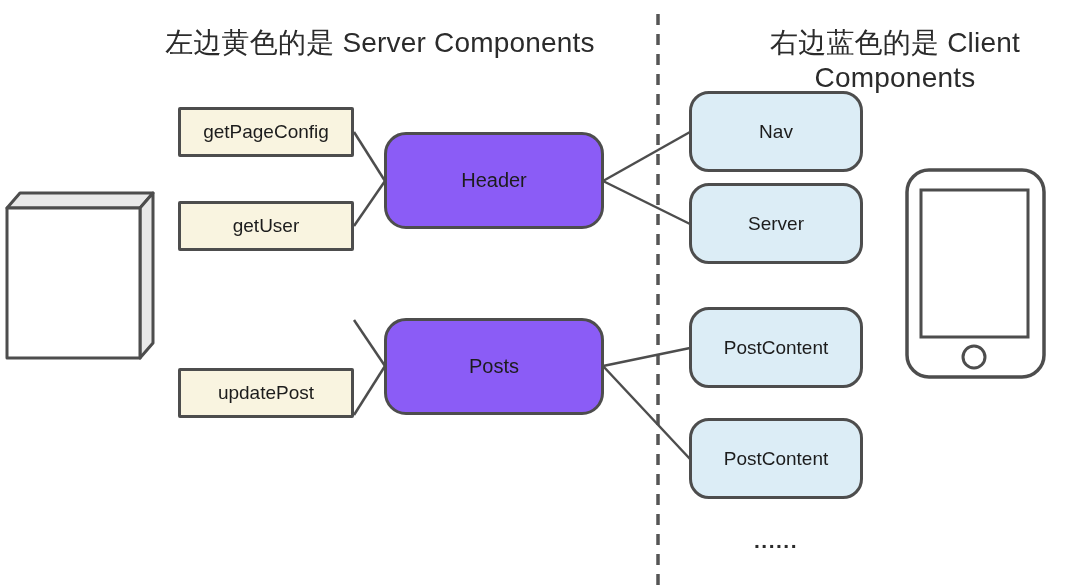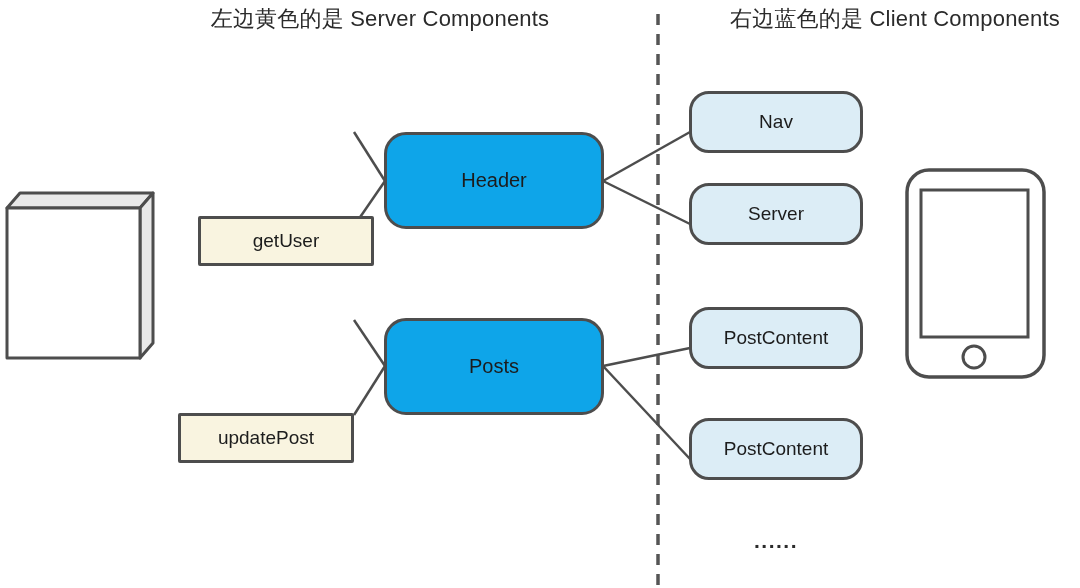--- a/index.html
+++ b/index.html
@@ -6,22 +6,22 @@
   #canvas {
     position: relative;
     width: 1080px;
     height: 588px;
     background: #ffffff;
     font-family: "Liberation Sans", "DejaVu Sans", sans-serif;
     overflow: hidden;
   }
   .title {
     position: absolute;
-    top: 4px;
-    font-size: 22px;
+    top: 24px;
+    font-size: 28px;
     color: #2b2b2b;
     text-align: center;
     letter-spacing: 0.2px;
   }
   #title-left  { left: 155px; width: 450px; }
   #title-right { left: 705px; width: 380px; }
 
   .node {
     position: absolute;
     display: flex;
@@ -33,39 +33,39 @@
     font-size: 19px;
   }
   .fn-box {
     left: 178px;
     width: 176px;
     height: 50px;
     background: #f9f4e0;
     border-radius: 2px;
   }
   #fn-0 { top: 107px; }
-  #fn-1 { top: 216px; margin-left: 20px; }
+  #fn-1 { top: 201px; }
   #fn-2 { top: 295px; }
-  #fn-3 { top: 413px; }
+  #fn-3 { top: 368px; }
 
   .server-comp {
     left: 384px;
     width: 220px;
     height: 97px;
-    background: #0ea5e9;
+    background: #8b5cf6;
     border-radius: 22px;
     font-size: 20px;
   }
   #sc-0 { top: 132px; }
   #sc-1 { top: 318px; text-align: right; }
 
   .client-comp {
     left: 689px;
     width: 174px;
-    height: 62px;
+    height: 81px;
     background: #dcedf6;
     border-radius: 20px;
   }
   #cc-0 { top: 91px; }
   #cc-1 { top: 183px; }
   #cc-2 { top: 307px; }
   #cc-3 { top: 418px; }
 
   #ellipsis {
     position: absolute;
@@ -110,20 +110,21 @@
     <g fill="none" stroke="#4d4d4d">
       <rect x="907" y="170" width="137" height="207" rx="22" fill="#ffffff" stroke-width="3.5"></rect>
       <rect x="921" y="190" width="107" height="147" stroke-width="3"></rect>
       <circle cx="974" cy="357" r="11" stroke-width="3"></circle>
     </g>
   </svg>
 
   <div class="title" id="title-left">左边黄色的是 Server Components</div>
   <div class="title" id="title-right">右边蓝色的是 Client Components</div>
 
+  <div class="node fn-box" id="fn-0">getPageConfig</div>
   <div class="node fn-box" id="fn-1">getUser</div>
   <div class="node fn-box" id="fn-3">updatePost</div>
 
   <div class="node server-comp" id="sc-0">Header</div>
   <div class="node server-comp" id="sc-1">Posts</div>
 
   <div class="node client-comp" id="cc-0">Nav</div>
   <div class="node client-comp" id="cc-1">Server</div>
   <div class="node client-comp" id="cc-2">PostContent</div>
   <div class="node client-comp" id="cc-3">PostContent</div>

